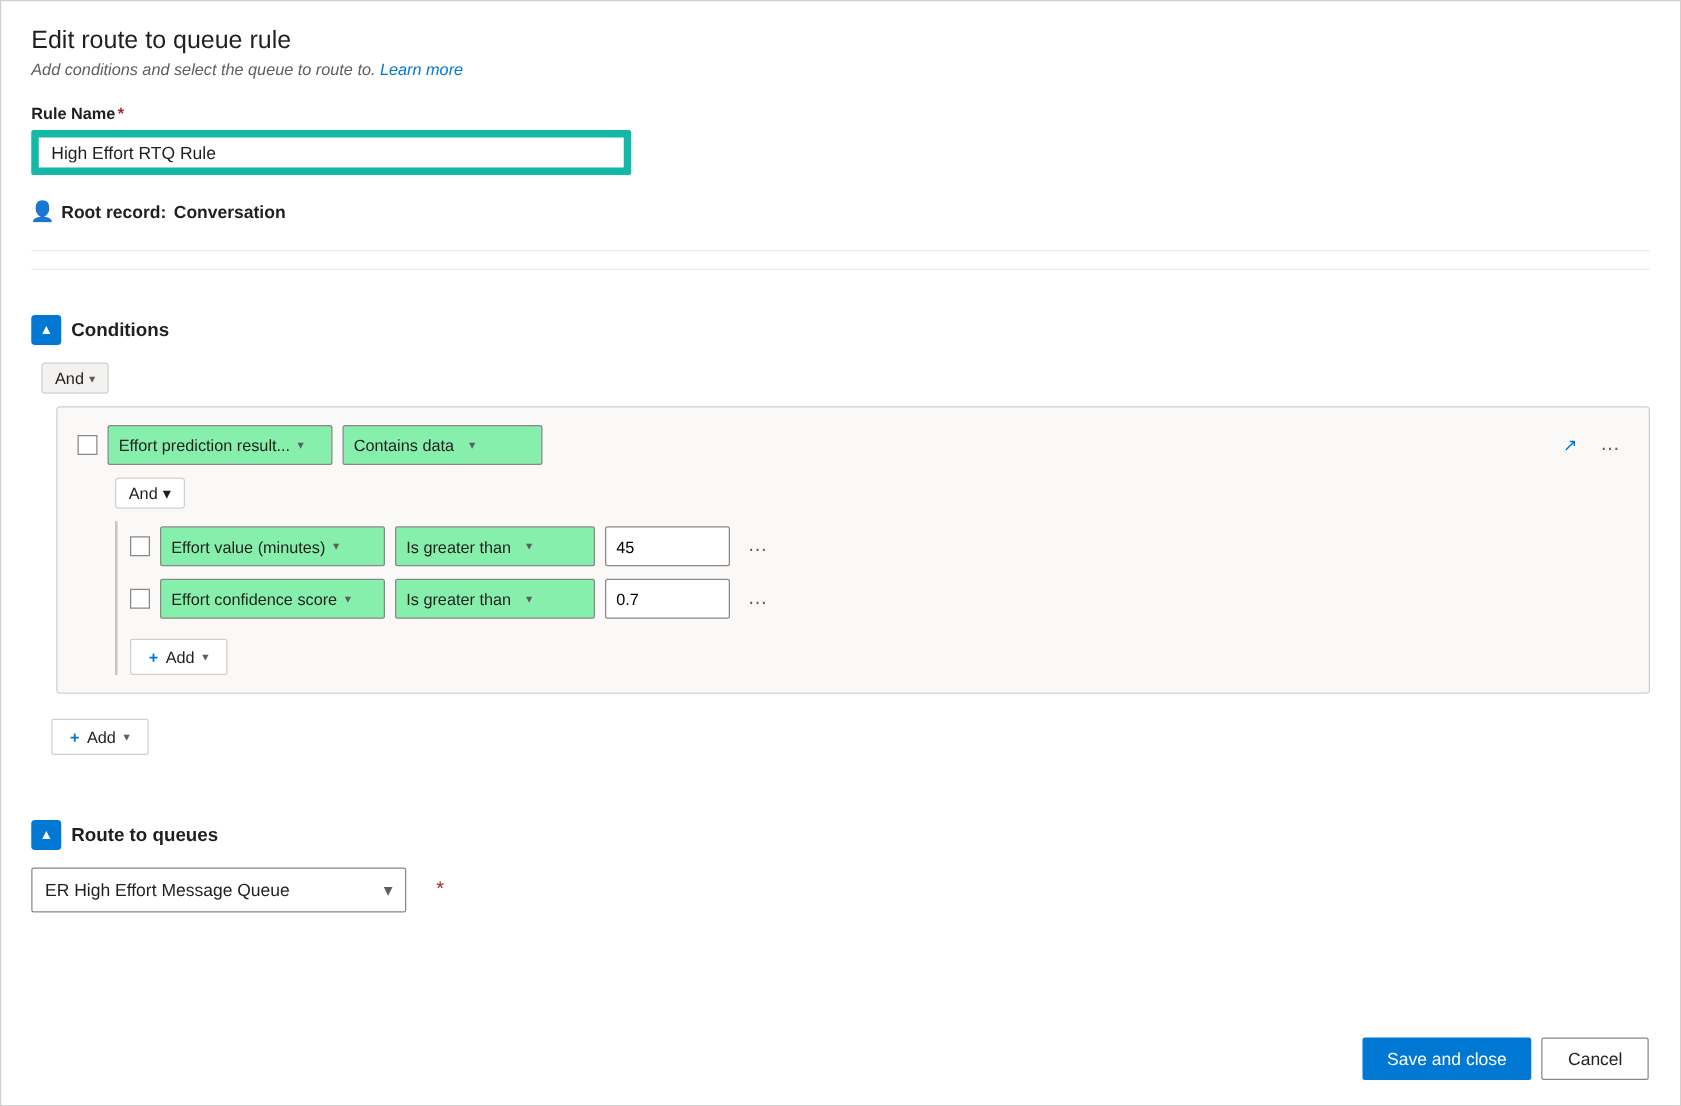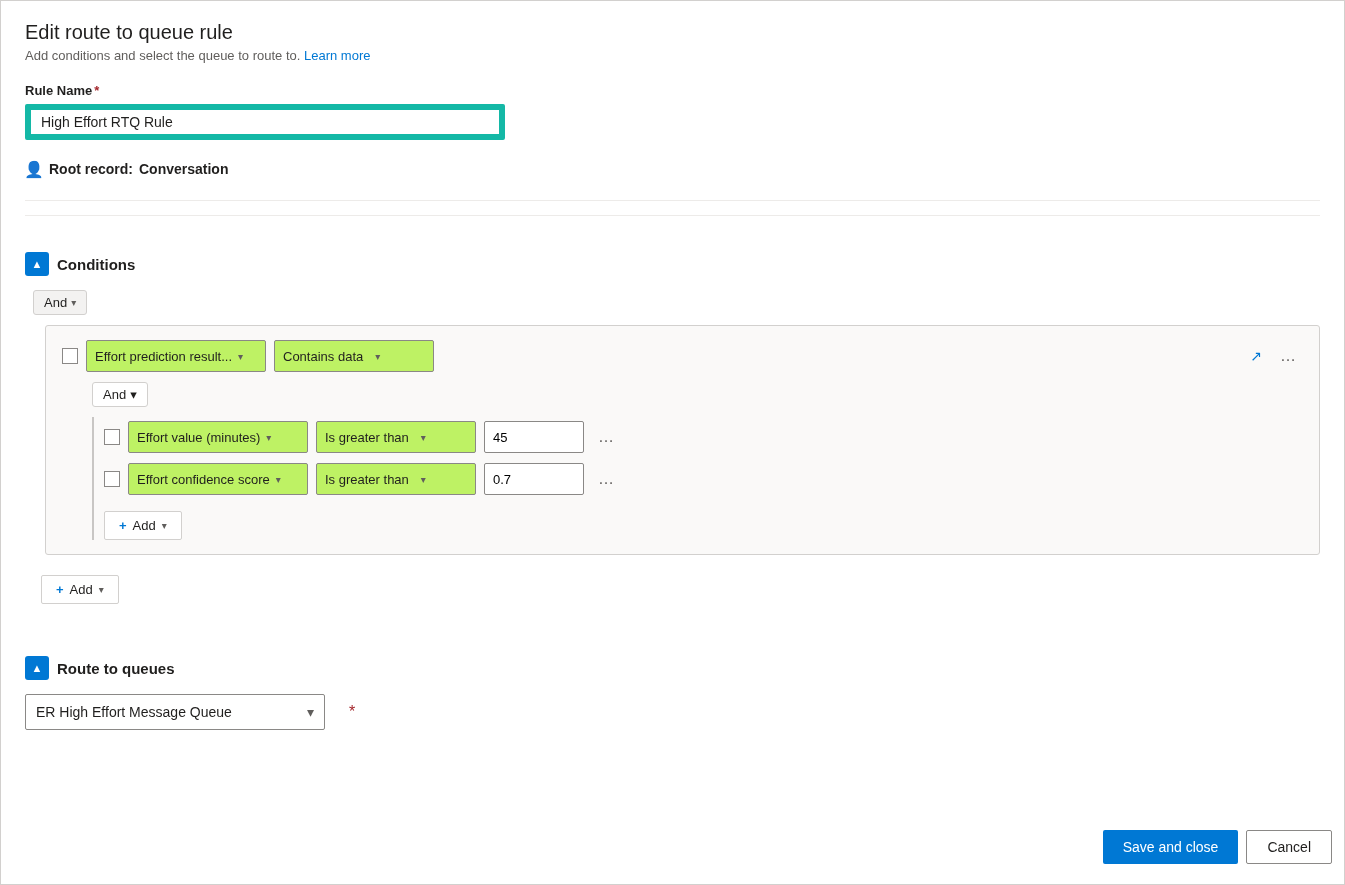--- a/index.html
+++ b/index.html
@@ -22,20 +22,21 @@
     .page-title {
       font-size: 20px;
       font-weight: 400;
       color: #201f1e;
       margin-bottom: 4px;
     }
     .page-subtitle {
       font-size: 13px;
       color: #605e5c;
       margin-bottom: 20px;
+      font-style: italic;
     }
     .page-subtitle a {
       color: #0078d4;
       text-decoration: none;
     }
 
     .field-label {
       font-size: 13px;
       font-weight: 600;
       margin-bottom: 6px;
@@ -142,21 +143,21 @@
       height: 16px;
       border: 1px solid #8a8886;
       background: #fff;
       flex-shrink: 0;
       cursor: pointer;
     }
     .cond-select {
       height: 32px;
       border: 1px solid #8a8886;
       border-radius: 2px;
-      background: #bef264;
+      background: #86efac;
       padding: 0 8px;
       font-size: 13px;
       color: #201f1e;
       cursor: pointer;
       display: flex;
       align-items: center;
       gap: 6px;
       white-space: nowrap;
       user-select: none;
     }
@@ -256,21 +257,21 @@
       align-items: center;
       justify-content: space-between;
       cursor: pointer;
     }
     .queue-select-chev { color: #605e5c; }
     .required-dot { color: #a4262c; font-size: 16px; margin-left: 4px; }
 
     .footer-actions {
       position: absolute;
       bottom: 20px;
-      right: 12px;
+      right: 25px;
       display: flex;
       gap: 8px;
     }
     .btn-primary {
       background: #0078d4;
       color: #fff;
       border: none;
       border-radius: 2px;
       padding: 8px 20px;
       font-size: 14px;

